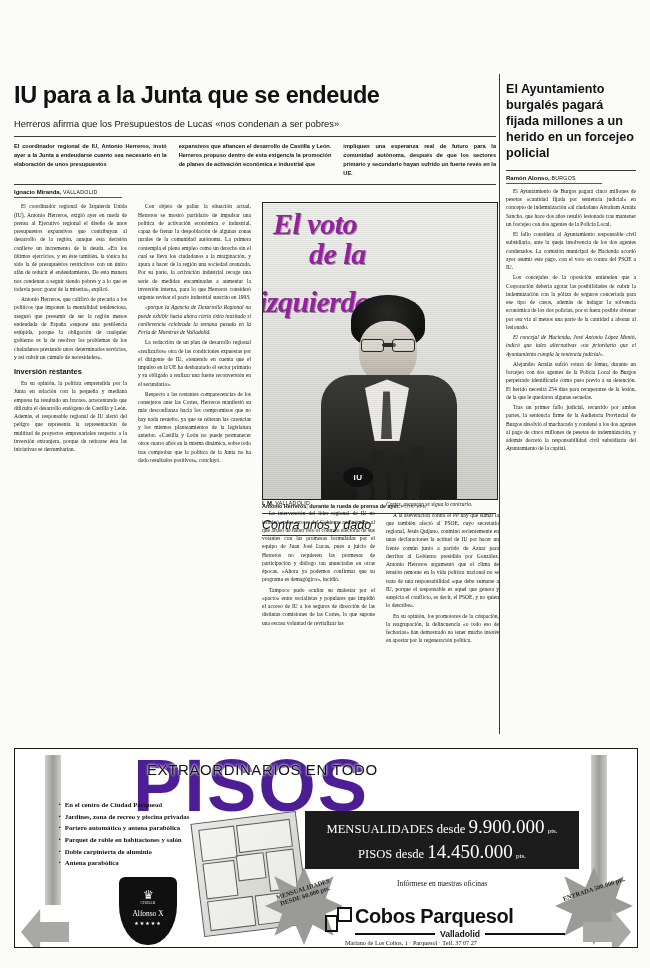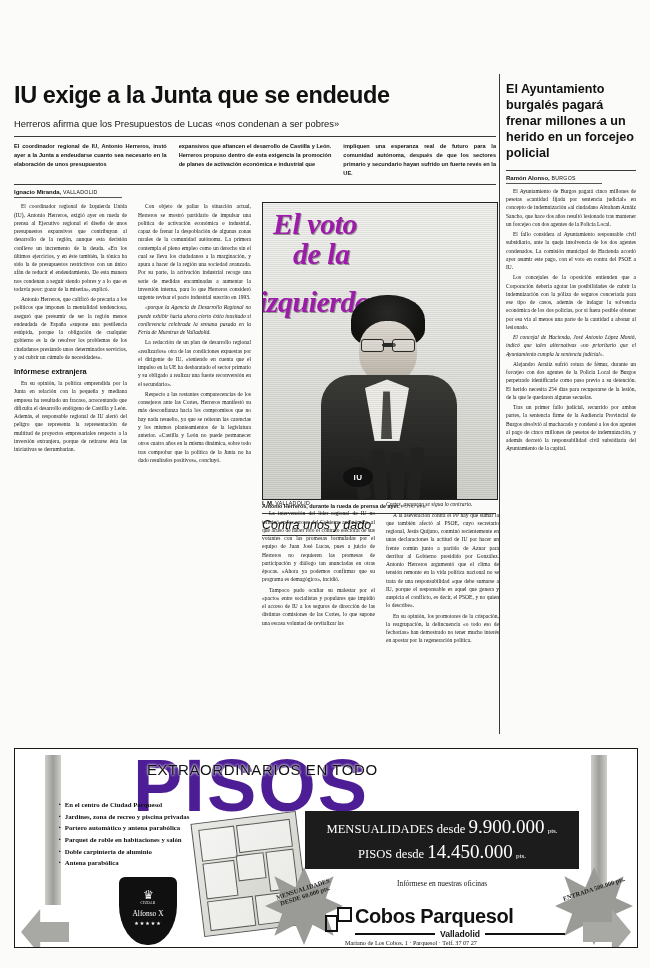--- a/index.html
+++ b/index.html
@@ -58,21 +58,21 @@
   
   .photo-wrap{position:absolute;left:248px;top:0;width:234px;}
   .photo{position:relative;width:234px;height:296px;overflow:hidden;
          border:.6px solid #222;background:#d9d9d6;}
   .backdrop{position:absolute;inset:0;background:
      linear-gradient(180deg,#f2f2ef 0%,#e6e6e2 46%,#d2d2cd 100%);}
   .bd-text{position:absolute;left:10px;top:6px;width:200px;
            font-family:"Liberation Serif",serif;font-style:italic;font-weight:bold;
            font-size:30px;line-height:1.0;color:#a21caf;letter-spacing:-.5px;
            text-shadow:1px 1px 0 #9a9a97;}
-  .bd-text .l2{display:block;margin-left:20px;}
+  .bd-text .l2{display:block;margin-left:36px;}
   .bd-text .l3{display:block;margin-left:-14px;margin-top:18px;}
   .grain{position:absolute;inset:0;opacity:.32;
      background-image:repeating-linear-gradient(0deg,rgba(0,0,0,.22) 0 1px,transparent 1px 2px);}
   .figure{position:absolute;left:52px;top:92px;width:150px;height:204px;}
   .hair{position:absolute;left:36px;top:0;width:74px;height:52px;border-radius:48% 48% 34% 34%;
         background:radial-gradient(ellipse at 50% 35%,#2a2a28 0%,#121211 70%);}
   .face{position:absolute;left:44px;top:26px;width:58px;height:62px;border-radius:46%;
         background:linear-gradient(180deg,#e3ded6 0%,#bdb6ab 100%);}
   .glasses{position:absolute;left:46px;top:44px;width:54px;height:11px;}
   .glasses span{position:absolute;top:0;width:21px;height:11px;border:1.4px solid #2b2b29;border-radius:3px;background:rgba(255,255,255,.25);}
@@ -174,21 +174,21 @@
 
 <div class="page">
 
 
   <div class="body-area">
     <div class="vline"></div>
 
     <div class="main-col">
 
       <h1 class="headline">
-        <span>IU exige a la Junta que se endeude</span><br>
+        <span>IU para a la Junta que se endeude</span><br>
       </h1>
 
       <div class="subhead">Herreros afirma que los Presupuestos de Lucas «nos condenan a ser pobres»</div>
       <div class="hr-thin"></div>
 
       <div class="lead">
         <p>El coordinador regional de IU, Antonio Herreros, instó ayer a la Junta a endeudarse cuanto sea necesario en la elaboración de unos presupuestos</p>
         <p>expansivos que afiancen el desarrollo de Castilla y León. Herreros propuso dentro de esta exigencia la promoción de planes de activación económica e industrial que</p>
         <p>impliquen una esperanza real de futuro para la comunidad autónoma, después de que los sectores primario y secundario hayan sufrido un fuerte revés en la UE.</p>
       </div>
@@ -197,21 +197,21 @@
       <div class="byline">
         <span>Ignacio Miranda,</span>
         <span class="city">VALLADOLID</span>
       </div>
       <div class="byline-rule"></div>
 
       <div class="cols" style="height:296px;">
         <div class="tcol c1">
           <p>El coordinador regional de Izquierda Unida (IU), Antonio Herreros, exigió ayer en rueda de prensa al Ejecutivo regional el diseño de unos presupuestos expansivos que contribuyan al desarrollo de la región, aunque esta decisión conlleve un incremento de la deuda. «En los últimos ejercicios, y en éste también, la tónica ha sido la de presupuestos restrictivos con un único afán de reducir el endeudamiento. De esta manera nos condenan a seguir siendo pobres y a lo que es todavía peor: gozar de la miseria», explicó.</p>
           <p>Antonio Herreros, que calificó de precaria a los políticos que imponen la mentalidad tendenciosa, aseguró que presumir de ser la región menos endeudada de España «supone una pestilencia estúpida, porque la obligación de cualquier gobierno es la de resolver los problemas de los ciudadanos presiando unos determinados servicios, y así cubrir un cúmulo de necesidades».</p>
-          <div class="sub-h">Infórmese extranjera</div>
+          <div class="sub-h">Inversión restantes</div>
           <p>En su opinión, la política emprendida por la Junta en relación con la pequeña y mediana empresa ha resultado un fracaso, acrecentando que dificulta el desarrollo endógeno de Castilla y León. Además, el responsable regional de IU alertó del peligro que representa la representación de multitud de proyectos empresariales respecto a la inversión extranjera, porque de retirarse ésta las iniciativas se derrumbarían.</p>
         </div>
         <div class="tcol c2">
           <p>Con objeto de paliar la situación actual, Herreros se mostró partidario de impulsar una política de activación económica e industrial, capaz de frenar la despoblación de algunas zonas rurales de la comunidad autónoma. La primera contempla el pleno empleo como un derecho sin el cual se lleva los ciudadanos a la marginación, y apura a hacer de la región una sociedad avanzada. Por su parte, la activación industrial recoge una serie de medidas encaminadas a aumentar la inversión interna, para lo que Herreros consideró urgente revisar el pacto industrial suscrito en 1993.</p>
           <p class="it">«porque la Agencia de Desarrollo Regional no puede exhibir hacia ahora cierto éxito inusitado si conllevencia celebrada la semana pasada en la Feria de Muestras de Valladolid.</p>
           <p>La redacción de un plan de desarrollo regional «realizarlos» otra de las condiciones expuestas por el dirigente de IU, «teniendo en cuenta que el impulso en la UE ha desbaratado el sector primario y su obligado a realizar una fuerte reconversión en el secundario».</p>
           <p>Respecto a las restantes comparecencias de los consejeros ante las Cortes, Herreros manifestó su más desconfianza hacia los compromisos que no hay nada resuelto, ya que se reiteran las carencias y los mismos planteamientos de la legislatura anterior. «Castilla y León no puede permanecer otros cuatro años en la misma dinámica, sobre todo tras comprobar que la política de la Junta no ha dado resultados positivos», concluyó.</p>
         </div>
 
         <div class="photo-wrap">
@@ -265,21 +265,21 @@
         </div>
         <div class="tcol c4">
           <p class="it noind">Cortes, aseguran se sigua lo contrario.</p>
           <p>A la aseveración contra el PP hay que sumar la que también afectó al PSOE, cuyo secretario regional, Jesús Quijano, conminó recientemente en unas declaraciones la actitud de IU por hacer un frente común junto a partido de Aznar para derribar al Gobierno presidido por González. Antonio Herreros argumentó que el clima de tensión remonte en la vida política nacional no se trata de una responsabilidad «que debe sumarse a IU, porque el responsable es aquel que genera y auspicia el conflicto, es decir, el PSOE, y no quien lo describe».</p>
           <p>En su opinión, los promotores de la crispación, la reagrupación, la delincuencia «o todo eso de fechorías» han demostrado no tener mucho interés en apostar por la regeneración política.</p>
         </div>
       </div>
     </div>
 
     <div class="side-col">
-      <h2 class="side-headline">El Ayuntamiento burgalés pagará frenar millones a un herido en un forcejeo policial</h2>
+      <h2 class="side-headline">El Ayuntamiento burgalés pagará fijada millones a un herido en un forcejeo policial</h2>
       <div class="side-rule"></div>
       <div class="side-byline">
         <span>Ramón Alonso,</span>
         <span class="city">BURGOS</span>
       </div>
       <div class="side-byline-rule"></div>
       <p style="margin-top:3px;">El Ayuntamiento de Burgos pagará cinco millones de pesetas «cantidad fijada por sentencia judicial» en concepto de indemnización «al ciudadano Abraham Arnáiz Sancho, que hace dos años resultó lesionado tras mantener un forcejeo con dos agentes de la Policía Local.</p>
       <p>El fallo considera al Ayuntamiento responsable civil subsidiario, ante la queja insolvencia de los dos agentes condenados. La comisión municipal de Hacienda acordó ayer asumir este pago, con el voto en contra del PSOE a IU.</p>
       <p>Los concejales de la oposición entienden que a Corporación debería agotar las posibilidades de cubrir la indemnización con la póliza de seguros concertada para ese tipo de casos, además de indagar la solvencia económica de los dos policías, por si fuera posible obtener por esa vía al menos una parte de la cantidad a abonar al lesionado.</p>
       <p class="it">El concejal de Hacienda, José Antonio López Montó, indicó que tales alternativas «no prioritario que el Ayuntamiento cumpla la sentencia judicial».</p>

